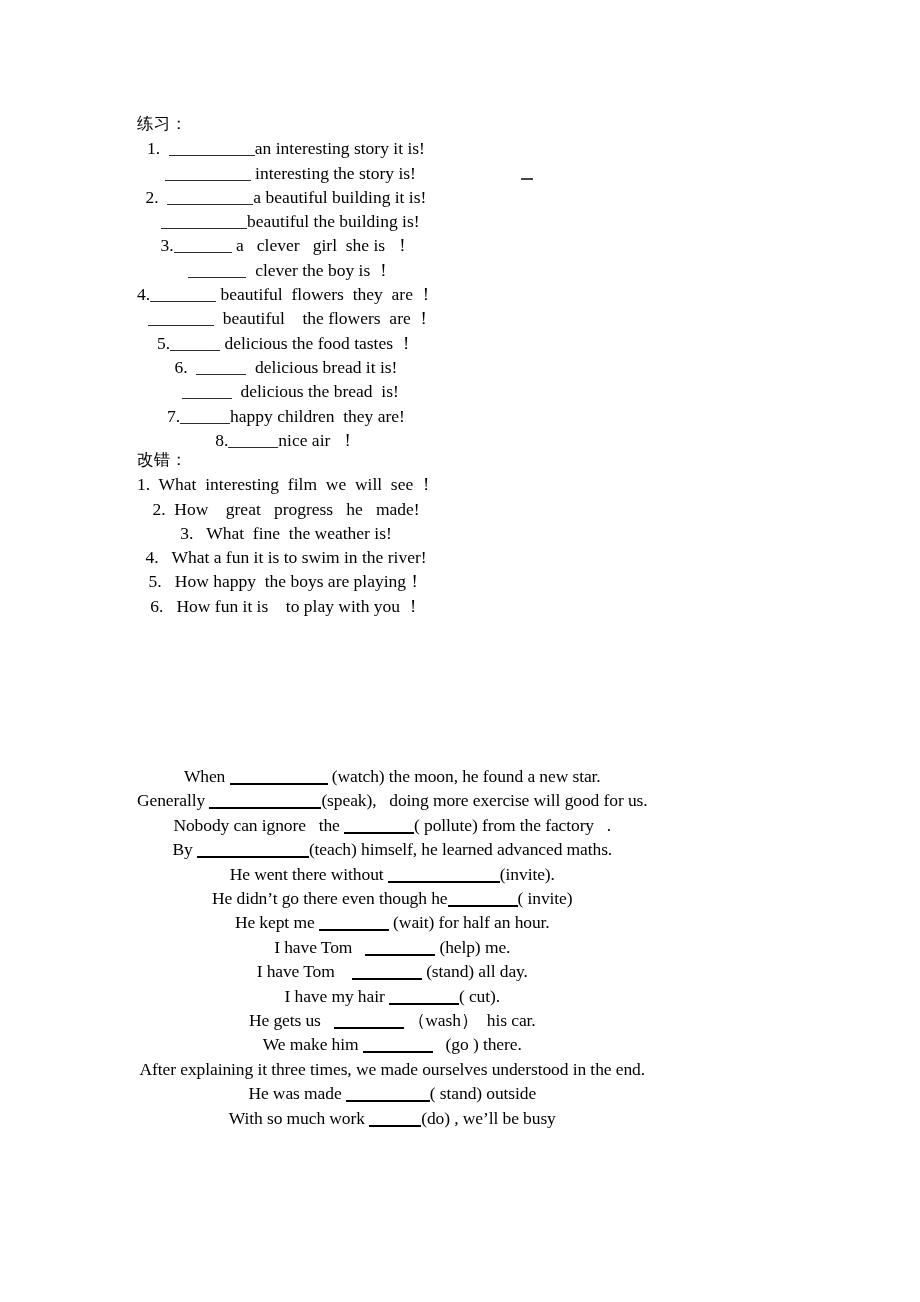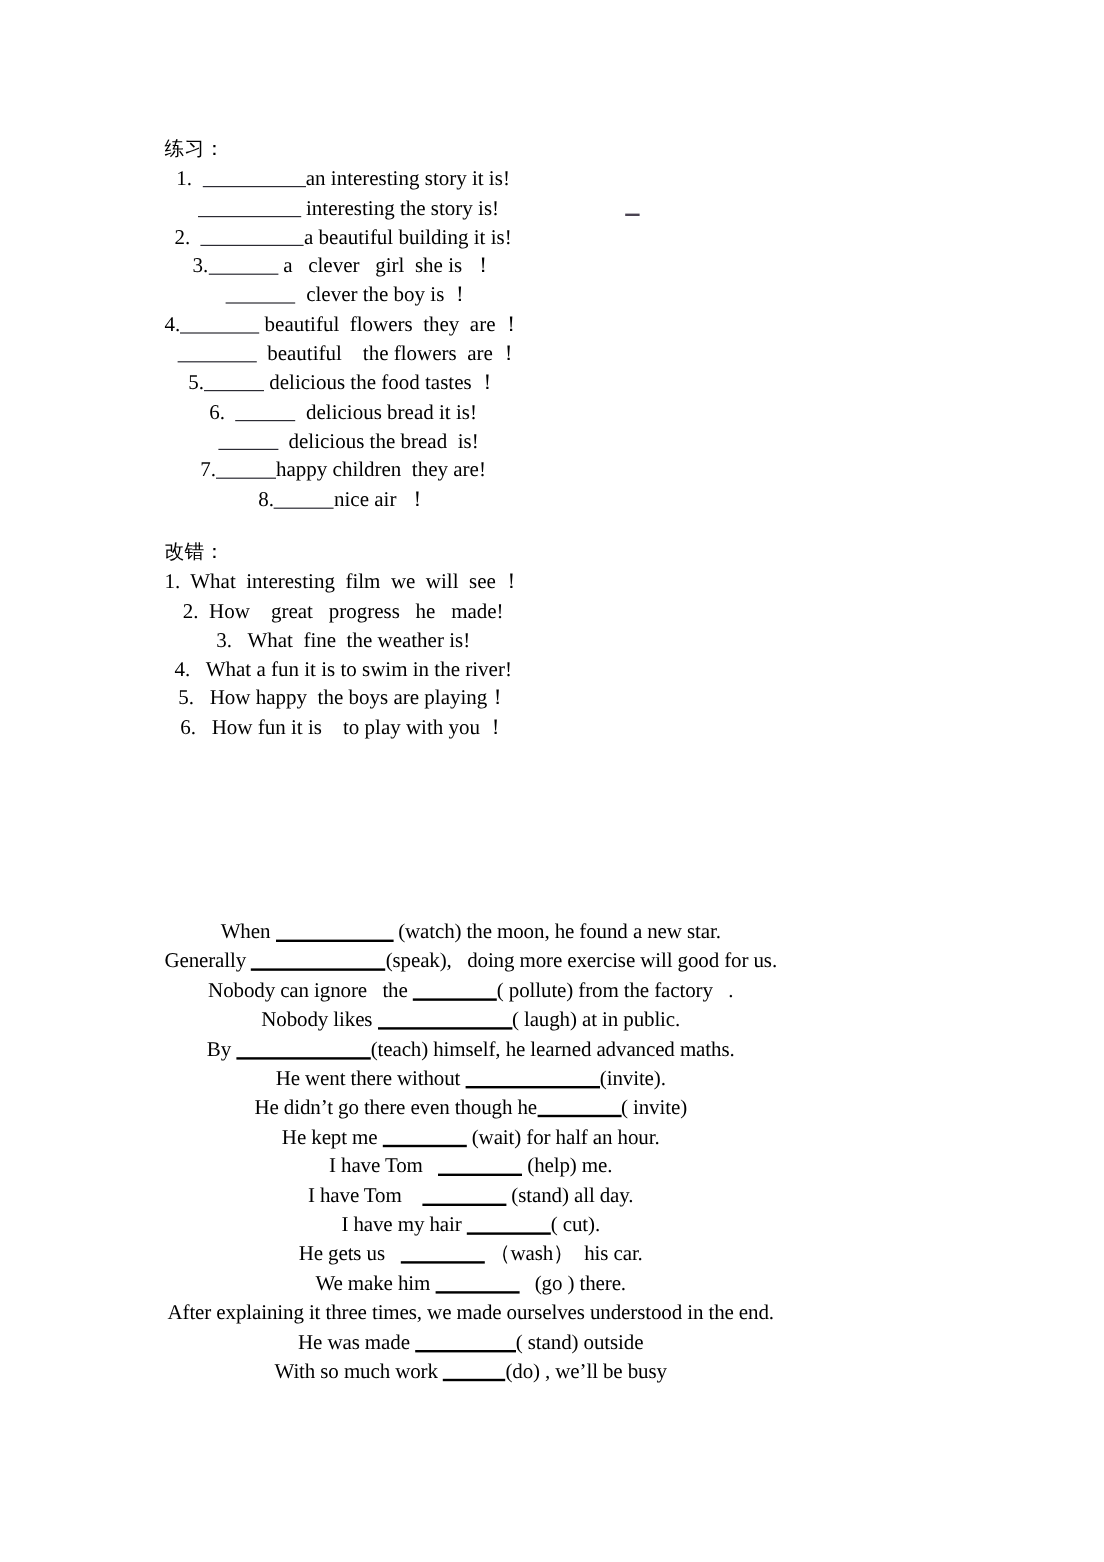--- a/index.html
+++ b/index.html
@@ -94,20 +94,21 @@
 <body>
 
 <div id="page">
 
   <div class="section" id="practice-section">
     <div class="heading-cn">练习：</div>
     <div id="practice-items">
         <div class="line"><span>1.  </span><span class="blank b-xl"></span><span>an interesting story it is!</span></div>
         <div class="line sub"><span>  </span><span class="blank b-xl"></span><span> interesting the story is!</span></div>
         <div class="line"><span>2.  </span><span class="blank b-xl"></span><span>a beautiful building it is!</span></div>
+        <div class="line sub"><span>  </span><span class="blank b-xl"></span><span>beautiful the building is!</span></div>
         <div class="line"><span>3.</span><span class="blank b-md"></span><span> a   clever   girl  she is  ！</span></div>
         <div class="line sub"><span>  </span><span class="blank b-md"></span><span>  clever the boy is ！</span></div>
         <div class="line"><span>4.</span><span class="blank b-lg"></span><span> beautiful  flowers  they  are ！</span></div>
         <div class="line sub"><span>  </span><span class="blank b-lg"></span><span>  beautiful    the flowers  are ！</span></div>
         <div class="line"><span>5.</span><span class="blank b-smm"></span><span> delicious the food tastes ！</span></div>
         <div class="line"><span>6.  </span><span class="blank b-smm"></span><span>  delicious bread it is!</span></div>
         <div class="line sub"><span>  </span><span class="blank b-smm"></span><span>  delicious the bread  is!</span></div>
         <div class="line"><span>7.</span><span class="blank b-smm"></span><span>happy children  they are!</span></div>
         <div class="line"><span>8.</span><span class="blank b-smm"></span><span>nice air  ！</span></div>
       </div>
@@ -123,21 +124,20 @@
         <div class="line"><span>5.</span><span>   How happy  the boys are playing！</span></div>
         <div class="line"><span>6.</span><span>   How fun it is    to play with you ！</span></div>
       </div>
   </div>
 
   <div class="section" id="verbform-section">
     <div id="verbform-items">
         <div class="line"><span>When </span><span class="blank b-xl"></span><span> (watch) the moon, he found a new star.</span></div>
         <div class="line"><span>Generally </span><span class="blank b-xxl"></span><span>(speak),   doing more exercise will good for us.</span></div>
         <div class="line"><span>Nobody can ignore   the </span><span class="blank b-md"></span><span>( pollute) from the factory   .</span></div>
-        <div class="line"><span>Nobody likes </span><span class="blank b-xxl"></span><span>( laugh) at in public.</span></div>
         <div class="line"><span>By </span><span class="blank b-xxl"></span><span>(teach) himself, he learned advanced maths.</span></div>
         <div class="line"><span>He went there without </span><span class="blank b-xxl"></span><span>(invite).</span></div>
         <div class="line"><span>He didn’t go there even though he</span><span class="blank b-md"></span><span>( invite)</span></div>
         <div class="line"><span>He kept me </span><span class="blank b-md"></span><span> (wait) for half an hour.</span></div>
         <div class="line"><span>I have Tom   </span><span class="blank b-md"></span><span> (help) me.</span></div>
         <div class="line"><span>I have Tom    </span><span class="blank b-md"></span><span> (stand) all day.</span></div>
         <div class="line"><span>I have my hair </span><span class="blank b-md"></span><span>( cut).</span></div>
         <div class="line"><span>He gets us   </span><span class="blank b-md"></span><span> （wash）  his car.</span></div>
         <div class="line"><span>We make him </span><span class="blank b-md"></span><span>   (go ) there.</span></div>
         <div class="line"><span>After explaining it three times, we made ourselves understood in the end.</span></div>

